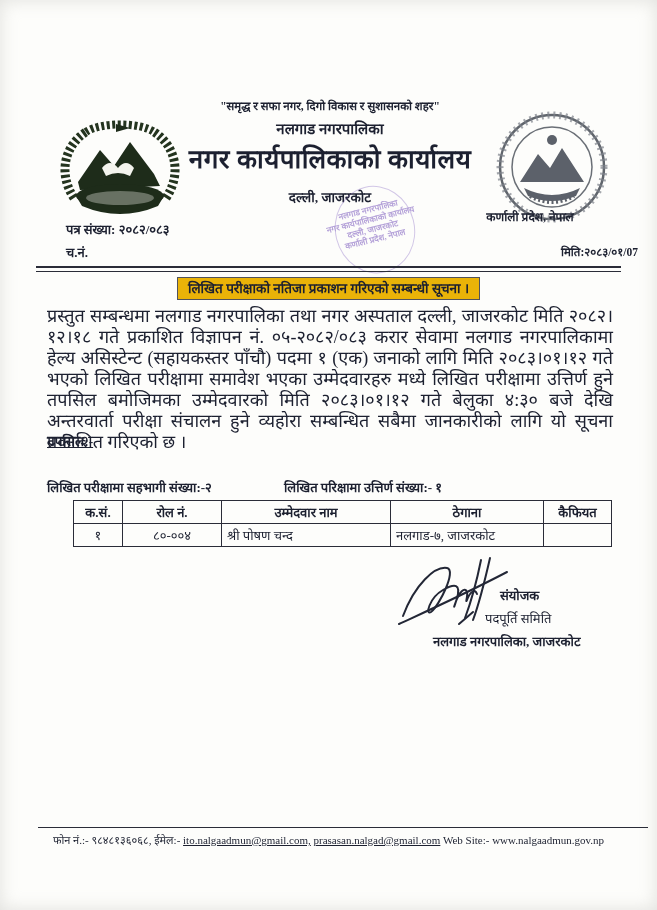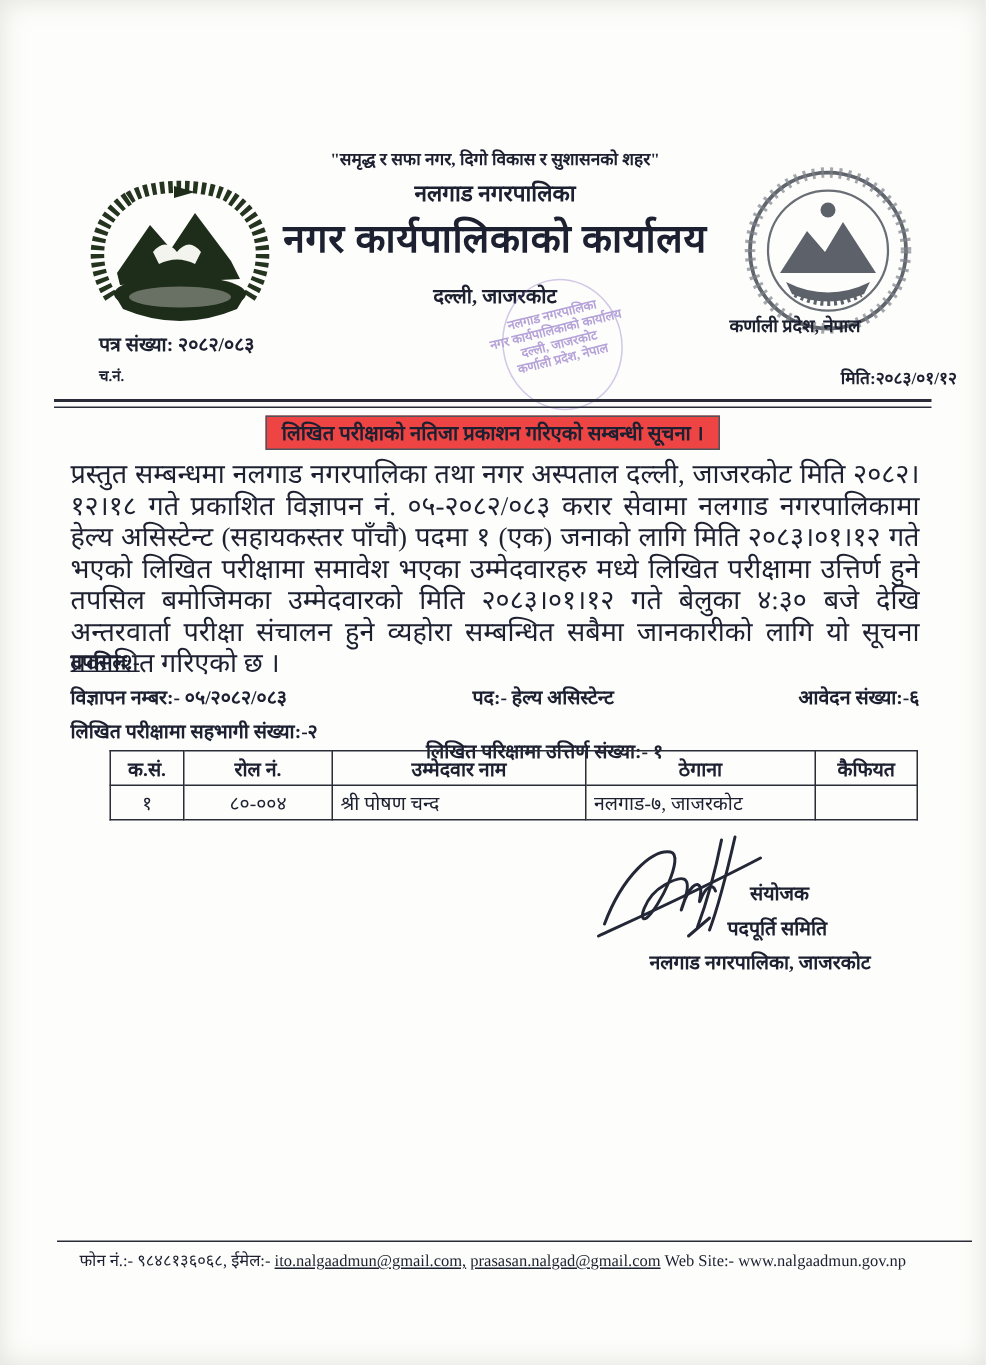--- a/index.html
+++ b/index.html
@@ -26,74 +26,74 @@
   .office-addr{left:150px;top:188px;width:360px;font-size:13.5px;font-weight:bold;}
 
   .left-emblem{left:56px;top:112px;}
   .right-seal{left:494px;top:110px;}
 
   .province{left:430px;top:208px;width:200px;font-size:12px;font-weight:bold;text-align:center;}
   .ns-line{left:420px;top:227px;width:228px;font-size:11px;font-weight:bold;text-align:right;}
   .miti{left:420px;top:244px;width:218px;font-size:11.5px;font-weight:bold;text-align:right;}
 
   .letter-no{left:66px;top:220px;font-size:13px;font-weight:bold;}
-  .chalani-no{left:66px;top:243px;font-size:10px;font-weight:bold;}
+  .chalani-no{left:66px;top:243px;font-size:13px;font-weight:bold;}
 
   .stamp{
     left:318px;top:192px;width:112px;height:84px;
     color:#7a58bd;opacity:.55;transform:rotate(-14deg);
     font-size:8.5px;line-height:10px;text-align:center;font-weight:bold;
   }
   .stamp .ring{
     position:absolute;left:18px;top:-6px;width:78px;height:86px;
     border:1.5px solid rgba(122,88,189,.6);border-radius:50%;
   }
 
   .dbl-rule{
     left:36px;top:266px;width:585px;height:3px;
     border-top:2.5px solid #2a2c38;border-bottom:1.5px solid #2a2c38;
   }
 
   .notice-title{
     left:0;top:277px;width:657px;text-align:center;
   }
   .notice-title span{
-    display:inline-block;background:#ef4444;border:1px solid #50525c;
+    display:inline-block;background:#eab308;border:1px solid #50525c;
     padding:1px 10px 2px;font-size:13.5px;font-weight:bold;
   }
 
   .body-par{
     left:47px;top:306px;width:566px;
     font-size:18px;line-height:21px;text-align:justify;font-weight:500;
   }
 
   .tapasil{left:47px;top:432px;font-size:13.5px;font-weight:bold;text-decoration:underline;}
 
   .detail-row{left:47px;width:566px;height:20px;font-size:13px;font-weight:bold;}
   .dr1{top:455px;} .dr2{top:478px;}
   .dr-ad{position:absolute;left:0;top:0;}
   .dr-post{position:absolute;left:268px;top:0;}
   .dr-app{position:absolute;right:0;top:0;}
   .dr-part{position:absolute;left:0;top:0;}
-  .dr-pass{position:absolute;left:237px;top:13px;}
+  .dr-pass{position:absolute;left:237px;top:0;}
 
   table.result{
     position:absolute;left:73px;top:500px;width:539px;
     border-collapse:collapse;font-size:13px;padding-left:16px;
   }
   table.result th,table.result td{
     border:1.6px solid #2a2c38;padding:1px 5px;height:20px;
   }
   table.result th{font-weight:bold;text-align:center;}
   td.c{text-align:center;}
 
   .sig-block{left:395px;top:556px;width:235px;}
   .sig-svg{position:absolute;left:0;top:-2px;}
   .sig-role{position:absolute;left:105px;top:30px;font-size:13px;font-weight:bold;}
-  .sig-committee{position:absolute;left:90px;top:53px;font-size:13px;font-weight:bold;}
+  .sig-committee{position:absolute;left:90px;top:53px;font-size:13px;font-weight:normal;}
   .sig-org{position:absolute;left:38px;top:76px;font-size:13px;font-weight:bold;white-space:nowrap;}
 
   .footer-rule{left:38px;top:827px;width:610px;border-top:1.8px solid #2a2c38;height:0;}
   .footer-line{
     left:0;top:832px;width:657px;text-align:center;
     font-size:11px;font-weight:normal;white-space:nowrap;
   }
   .footer-line .u{text-decoration:underline;}
 </style>
 </head>
@@ -137,45 +137,40 @@
         <circle cx="58" cy="30" r="5"></circle>
       </g>
       <path d="M36,86 q22,12 44,0" fill="none" stroke="#5c616a" stroke-width="4" stroke-dasharray="2,2.5"></path>
     </svg>
   </div>
 
   <div class="abs letter-no">पत्र संख्या: २०८२/०८३</div>
   <div class="abs chalani-no">च.नं.</div>
 
   <div class="abs province">कर्णाली प्रदेश, नेपाल</div>
-  <div class="abs miti">मिति:२०८३/०१/१२</div>
+  <div class="abs miti">मिति:२०८३/०१/07</div>
 
   <div class="abs stamp">
     <div class="ring"></div>
     <div style="padding-top:12px">नलगाड नगरपालिका</div>
     <div>नगर कार्यपालिकाको कार्यालय</div>
     <div>दल्ली, जाजरकोट</div>
     <div>कर्णाली प्रदेश, नेपाल</div>
   </div>
 
   <div class="abs dbl-rule"></div>
 
   <div class="abs notice-title">
     <span>लिखित परीक्षाको नतिजा प्रकाशन गरिएको सम्बन्धी सूचना ।</span>
   </div>
 
   <div class="abs body-par">प्रस्तुत सम्बन्धमा नलगाड नगरपालिका तथा नगर अस्पताल दल्ली, जाजरकोट मिति २०८२।१२।१८ गते प्रकाशित विज्ञापन नं. ०५-२०८२/०८३ करार सेवामा नलगाड नगरपालिकामा हेल्य असिस्टेन्ट (सहायकस्तर पाँचौ) पदमा १ (एक) जनाको लागि मिति २०८३।०१।१२ गते भएको लिखित परीक्षामा समावेश भएका उम्मेदवारहरु मध्ये लिखित परीक्षामा उत्तिर्ण हुने तपसिल बमोजिमका उम्मेदवारको मिति २०८३।०१।१२ गते बेलुका ४:३० बजे देखि अन्तरवार्ता परीक्षा संचालन हुने व्यहोरा सम्बन्धित सबैमा जानकारीको लागि यो सूचना प्रकाशित गरिएको छ ।</div>
 
   <div class="abs tapasil">तपसिल:-</div>
 
-  <div class="abs detail-row dr1">
-    <span class="dr-ad">विज्ञापन नम्बर:- ०५/२०८२/०८३</span>
-    <span class="dr-post">पद:- हेल्य असिस्टेन्ट</span>
-    <span class="dr-app">आवेदन संख्या:-६</span>
-  </div>
   <div class="abs detail-row dr2">
     <span class="dr-part">लिखित परीक्षामा सहभागी संख्या:-२</span>
     <span class="dr-pass">लिखित परिक्षामा उत्तिर्ण संख्या:- १</span>
   </div>
 
   <table class="result">
     <tbody>
         <tr>
       <th style="width:38px">क.सं.</th>
       <th style="width:88px">रोल नं.</th>

